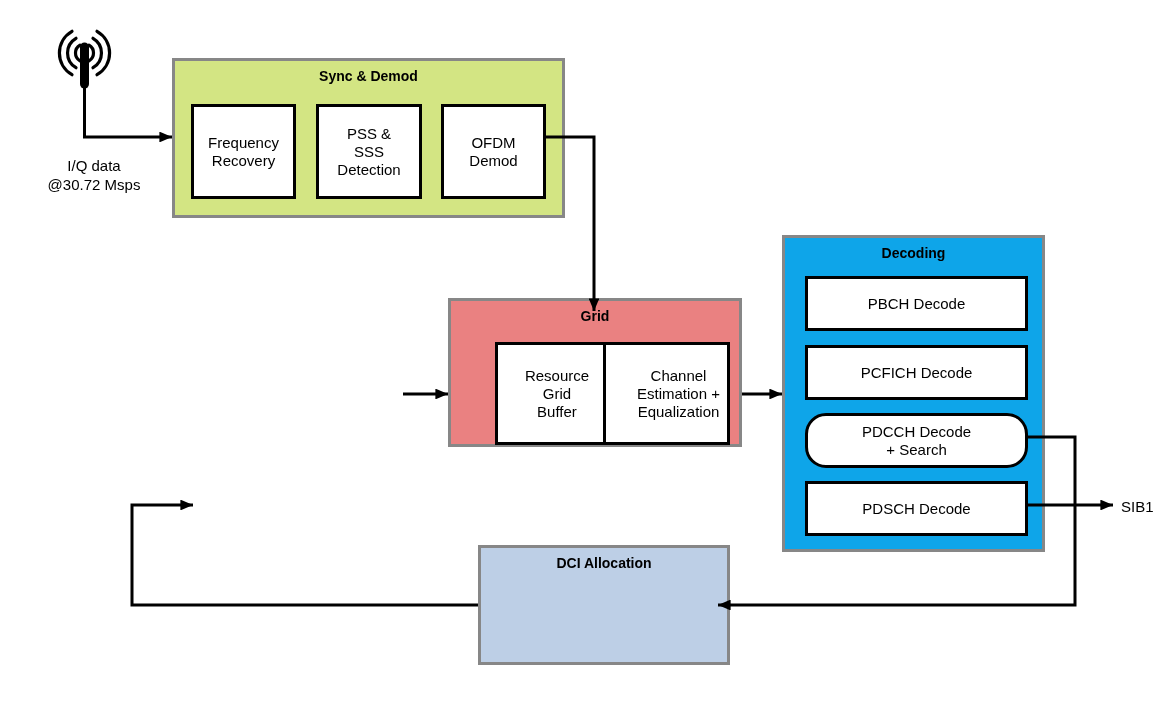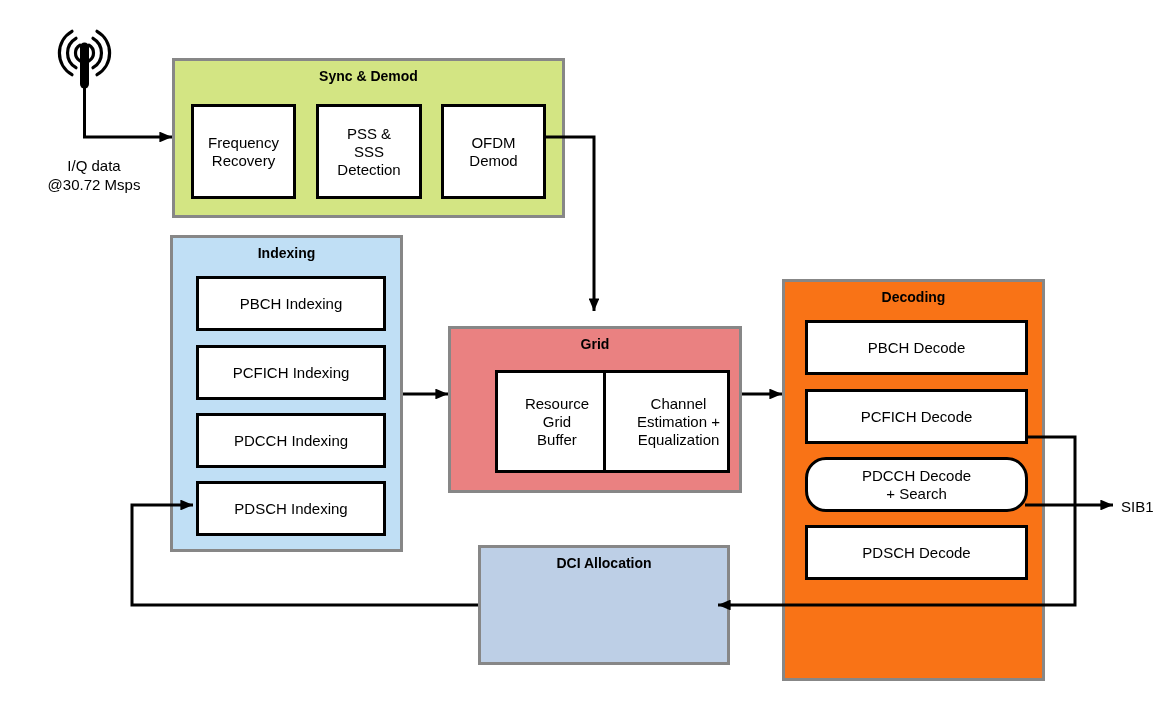--- a/index.html
+++ b/index.html
@@ -32,39 +32,32 @@
     <div class="gtitle">Sync &amp; Demod</div>
     <div class="block" style="left:16px; top:43px; width:105px; height:95px;">Frequency
 Recovery</div>
     <div class="block" style="left:141px; top:43px; width:106px; height:95px;">PSS &amp;
 SSS
 Detection</div>
     <div class="block" style="left:266px; top:43px; width:105px; height:95px;">OFDM
 Demod</div>
   </div>
 
-  <div class="group" style="left: 170px; top: 235px; width: 233px; height: 317px; background-color: rgb(192, 223, 245);">
-    <div class="gtitle">Indexing</div>
-    <div class="block" style="left:23px; top:38px; width:190px; height:55px;">PBCH Indexing</div>
-    <div class="block" style="left:23px; top:107px; width:190px; height:55px;">PCFICH Indexing</div>
-    <div class="block" style="left:23px; top:175px; width:190px; height:55px;">PDCCH Indexing</div>
-    <div class="block" style="left:23px; top:243px; width:190px; height:55px;">PDSCH Indexing</div>
-  </div>
 
-  <div class="group" style="left: 448px; top: 326px; width: 294px; height: 167px; background-color: rgb(234, 129, 129);">
+  <div class="group" style="left: 448px; top: 298px; width: 294px; height: 149px; background-color: rgb(234, 129, 129);">
     <div class="gtitle">Grid</div>
     <div class="block" style="left:15px; top:41px; width:124px; height:103px;margin-left:29px;">Resource
 Grid
 Buffer</div>
     <div class="block" style="left:152px; top:41px; width:127px; height:103px;padding-left:24px;">Channel
 Estimation +
 Equalization</div>
   </div>
 
-  <div class="group" style="left: 782px; top: 235px; width: 263px; height: 402px; background-color: #f97316; margin-top: 44px;">
+  <div class="group" style="left: 782px; top: 235px; width: 263px; height: 317px; background-color: #0ea5e9;">
     <div class="gtitle">Decoding</div>
     <div class="block" style="left:20px; top:38px; width:223px; height:55px;">PBCH Decode</div>
     <div class="block" style="left:20px; top:107px; width:223px; height:55px;">PCFICH Decode</div>
     <div class="block" style="left:20px; top:175px; width:223px; height:55px;border-radius:21px;">PDCCH Decode
 + Search</div>
     <div class="block" style="left:20px; top:243px; width:223px; height:55px;">PDSCH Decode</div>
   </div>
 
   <div class="group" style="left: 478px; top: 545px; width: 252px; height: 120px; background-color: rgb(189, 207, 230);">
     <div class="gtitle">DCI Allocation</div>

